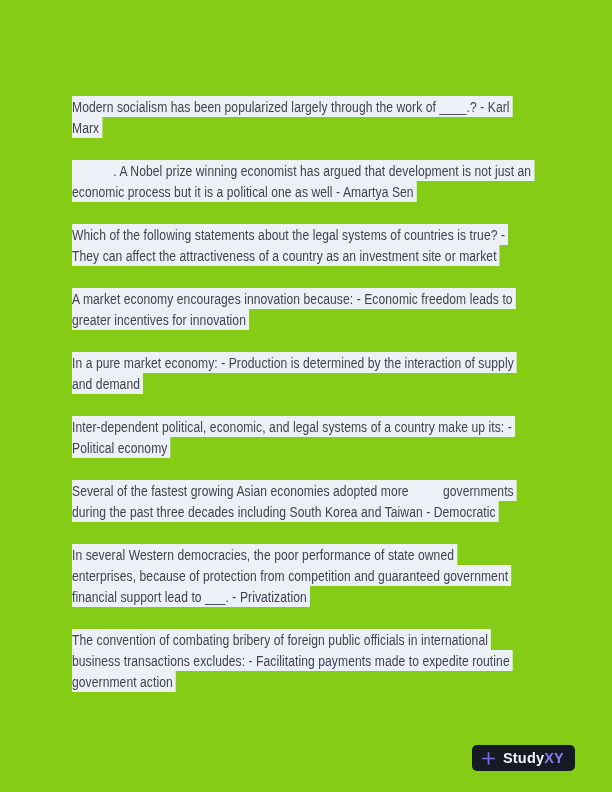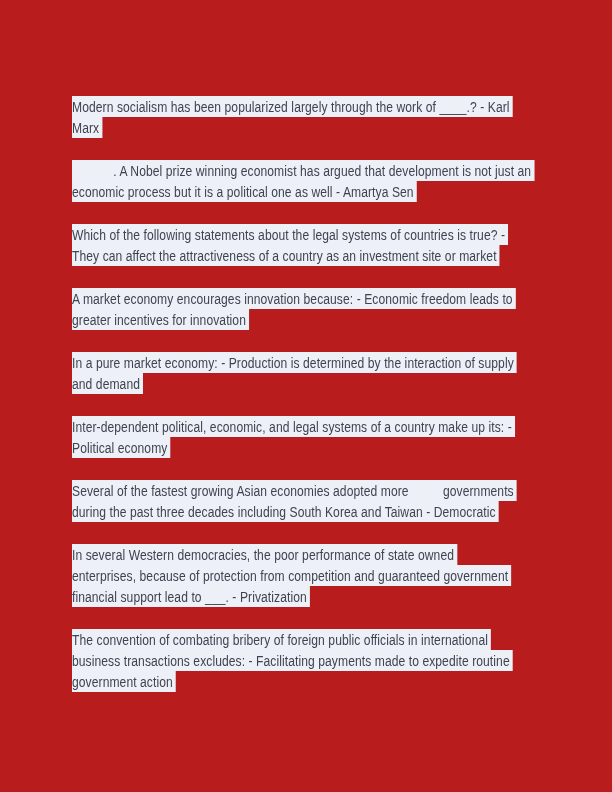--- a/index.html
+++ b/index.html
@@ -10,21 +10,21 @@
     width: 612px;
     height: 792px;
     background: #ffffff;
     overflow: hidden;
     position: relative;
     font-family: "Liberation Sans", sans-serif;
   }
   .page {
     position: absolute;
     inset: 0;
-    background: #b91c1c;
+    background: #84cc16;
   }
   .content {
     position: absolute;
     left: 72px;
     top: 96px;
     width: 610px;
     transform: scaleX(0.78);
     transform-origin: 0 0;
   }
   .para {
@@ -119,14 +119,22 @@
     </div>
 
     <div class="para">
       <div class="line"><span class="hl">The convention of combating bribery of foreign public officials in international</span></div>
       <div class="line"><span class="hl">business transactions excludes: - Facilitating payments made to expedite routine</span></div>
       <div class="line"><span class="hl">government action</span></div>
     </div>
 
   </div>
 
+  <div class="brand-badge">
+    <span class="plus">
+      <svg width="15" height="15" viewBox="0 0 15 15" aria-hidden="true">
+        <path d="M7.5 1.2 V13.8 M1.2 7.5 H13.8" stroke="#7b6cea" stroke-width="1.7" fill="none"></path>
+      </svg>
+    </span>
+    <span class="brand-text"><span class="brand-study">Study</span><span class="brand-xy">XY</span></span>
+  </div>
 
 </div>
 
 </body></html>

